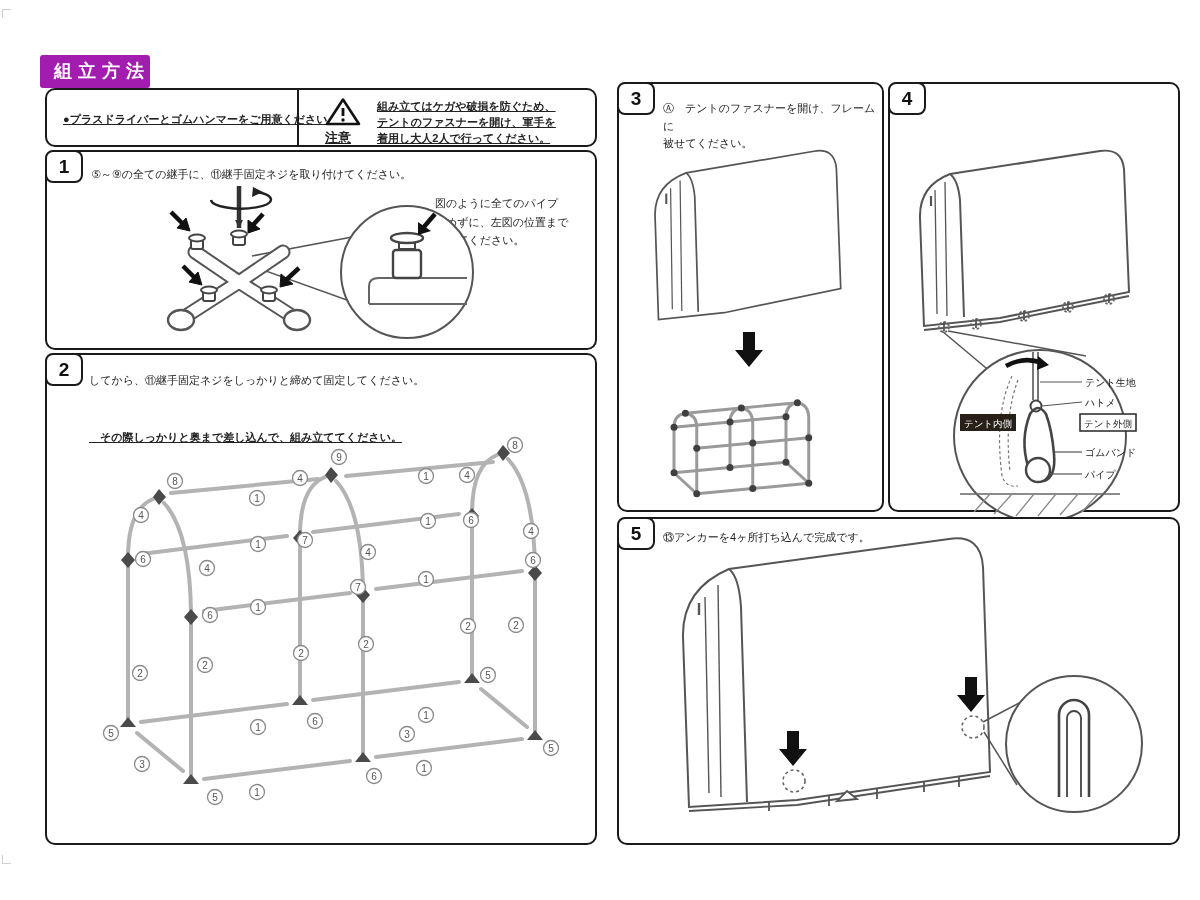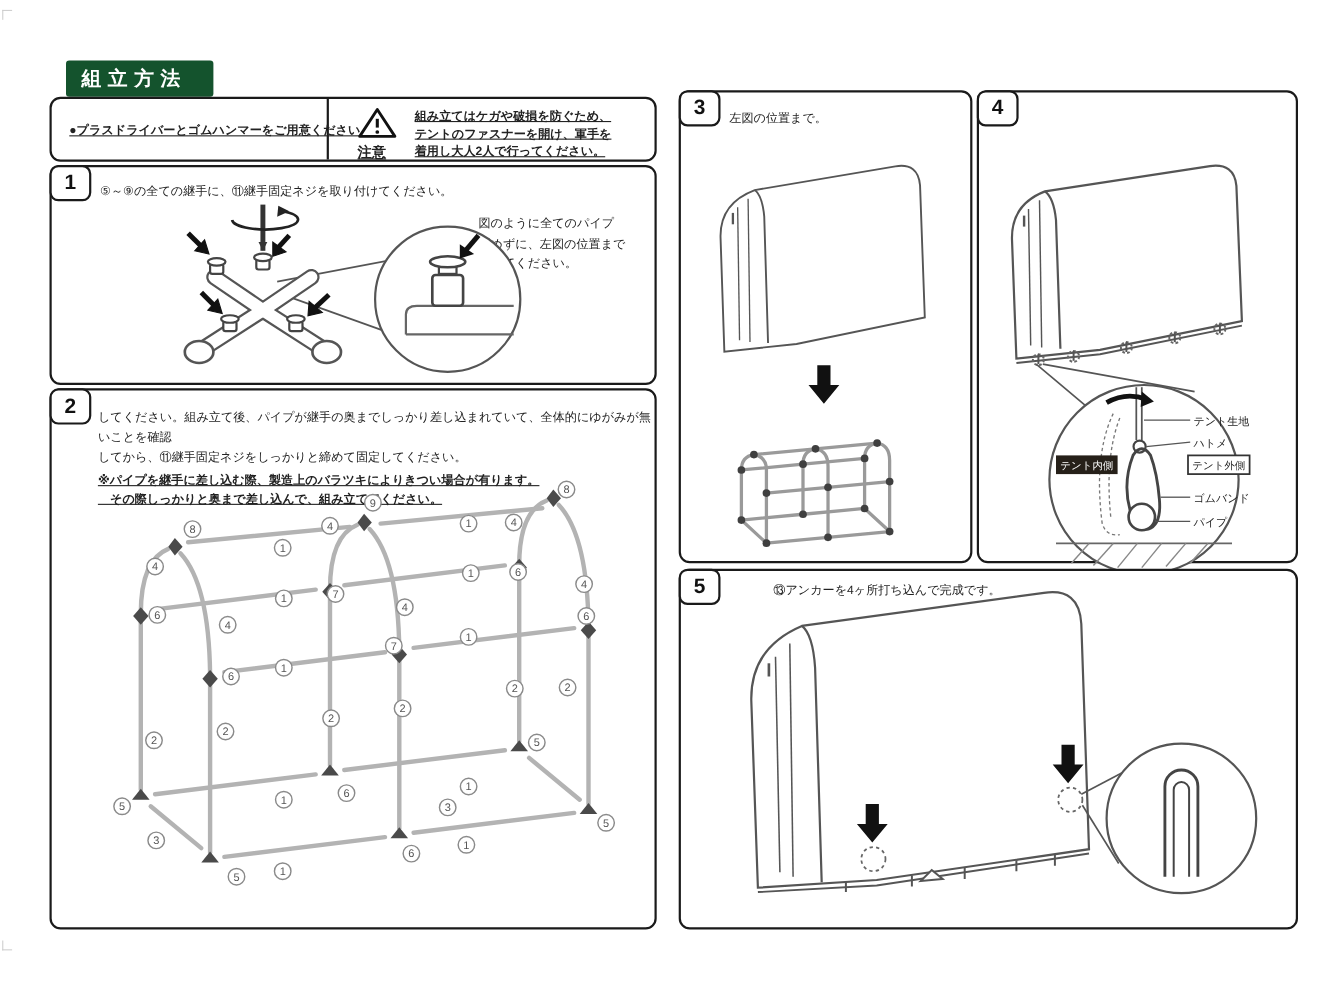--- a/index.html
+++ b/index.html
@@ -9,22 +9,22 @@
     overflow:hidden;
   }
   .box{position:absolute;border:2px solid #1a1a1a;border-radius:10px;background:#fff;box-sizing:border-box;}
   .badge{
     position:absolute;top:-2px;left:-2px;width:38px;height:33px;
     border:2px solid #1a1a1a;border-radius:8px;background:#fff;box-sizing:border-box;
     display:flex;align-items:center;justify-content:center;
     font-size:19px;font-weight:bold;color:#111;
   }
   .title-block{
-    position:absolute;left:60px;top:55px;background:#14532d;color:#fff;
-    font-size:18px;font-weight:bold;letter-spacing:6px;padding:4px 24px 5px 14px;border-radius:3px;
+    position:absolute;left:40px;top:55px;background:#a21caf;color:#fff;
+    font-size:18px;font-weight:bold;letter-spacing:6px;padding:4px 0 5px 14px;border-radius:3px;
   }
   .txt{position:absolute;font-size:11px;line-height:1.6;color:#222;}
   .b{font-weight:bold;text-decoration:underline;}
   .cropmark{position:absolute;width:8px;height:8px;border-left:1px solid #bbb;border-top:1px solid #bbb;opacity:.7;}
   svg{position:absolute;overflow:visible;}
   svg text{font-family:"Liberation Sans","DejaVu Sans",sans-serif;}
   .divider{position:absolute;top:0;bottom:0;width:2px;background:#1a1a1a;}
 </style>
 </head>
 <body>
@@ -135,25 +135,23 @@
           <line x1="348" y1="28" x2="336" y2="42" stroke="#111" stroke-width="4.5"></line>
           <path d="M331,36 L331,49 L344,45 Z" fill="#111"></path>
         </g>
     </g>
   </svg>
 </div>
 
 <div class="box" style="left:45px;top:353px;width:552px;height:492px;">
   <div class="badge">2</div>
   <div class="txt" style="left:42px;top:16px;line-height:1.65;">
-    <div>してください。組み立て後、パイプが継手の奥までしっかり差し込まれていて、全体的にゆがみが無いことを確認</div>
     <div>してから、⑪継手固定ネジをしっかりと締めて固定してください。</div>
   </div>
   <div class="txt b" style="left:42px;top:74px;line-height:1.55;">
-    <div>※パイプを継手に差し込む際、製造上のバラツキによりきつい場合が有ります。</div>
     <div>　その際しっかりと奥まで差し込んで、組み立ててください。</div>
   </div>
   <svg style="left:16px;top:76px;" width="520" height="410" viewBox="0 0 520 410">
     <g stroke="#b3b3b3" stroke-width="4" fill="none" stroke-linecap="round">
 
       <path d="M65,287 L65,133"></path>
         <path d="M237,265 L237,111"></path>
         <path d="M409,243 L409,89"></path>
 
       <path d="M128,344 L128,190"></path>
@@ -285,21 +283,22 @@
         <text x="79" y="336.5" text-anchor="middle" font-size="10" fill="#555">3</text>
         <circle cx="344" cy="303" r="7.5" fill="#fff" stroke="#8a8a8a" stroke-width="1.3"></circle>
         <text x="344" y="306.5" text-anchor="middle" font-size="10" fill="#555">3</text>
       </g>
   </svg>
 </div>
 
 <div class="box" style="left:617px;top:82px;width:267px;height:430px;">
   <div class="badge">3</div>
   <div class="txt" style="left:44px;top:16px;line-height:1.6;">
-    <div>左図の位置まで。</div>
+    <div>Ⓐ　テントのファスナーを開け、フレームに</div>
+    <div>被せてください。</div>
   </div>
   <svg style="left:22px;top:56px;" width="225" height="190" viewBox="0 0 260 220">
     <g fill="#fff" stroke="#555" stroke-width="2">
       <path d="M20,208 L16,88 Q15,52 52,38 L200,13 Q224,9 226,33 L231,172 L96,200 Z"></path>
       <path d="M52,38 Q60,44 62,66 L66,199" fill="none"></path>
       <path d="M34,56 L36,196" fill="none" stroke-width="1.4"></path>
       <path d="M45,47 L47,198" fill="none" stroke-width="1.4"></path>
       <line x1="29" y1="62" x2="29" y2="74" stroke-width="2.4"></line>
     </g>
   </svg>
@@ -412,21 +411,21 @@
       <rect x="70" y="330" width="56" height="17" fill="#262019"></rect>
       <text x="98" y="342.5" font-size="9.5" fill="#fff" text-anchor="middle">テント内側</text>
       <rect x="190" y="330" width="56" height="17" fill="#fff" stroke="#333" stroke-width="1.6"></rect>
       <text x="218" y="342.5" font-size="9.5" fill="#222" text-anchor="middle">テント外側</text>
     </g>
   </svg>
 </div>
 
 <div class="box" style="left:617px;top:517px;width:563px;height:328px;">
   <div class="badge">5</div>
-  <div class="txt" style="left:44px;top:10px;margin-left:40px;">⑬アンカーを4ヶ所打ち込んで完成です。</div>
+  <div class="txt" style="left:44px;top:10px;">⑬アンカーを4ヶ所打ち込んで完成です。</div>
   <svg style="left:0px;top:0px;" width="563" height="328" viewBox="0 0 563 328">
 
     <g fill="#fff" stroke="#555" stroke-width="2">
       <path d="M70,288 L64,118 Q63,70 110,50 L330,20 Q362,15 364,48 L371,253 L178,281 Z"></path>
       <path d="M110,50 Q120,58 122,88 L128,283" fill="none"></path>
       <path d="M86,78 L90,274" fill="none" stroke-width="1.4"></path>
       <path d="M99,66 L102,278" fill="none" stroke-width="1.4"></path>
       <line x1="80" y1="84" x2="80" y2="96" stroke-width="2.4"></line>
 
       <g stroke-width="1.8">

